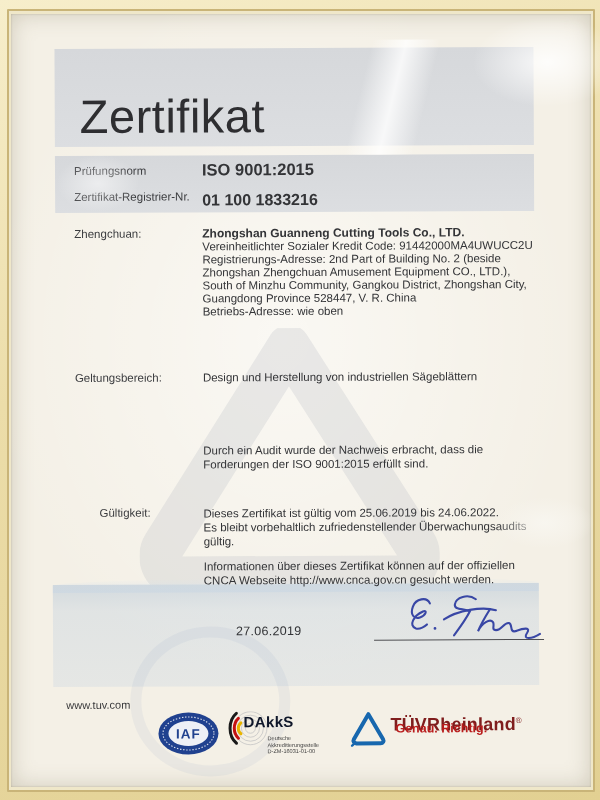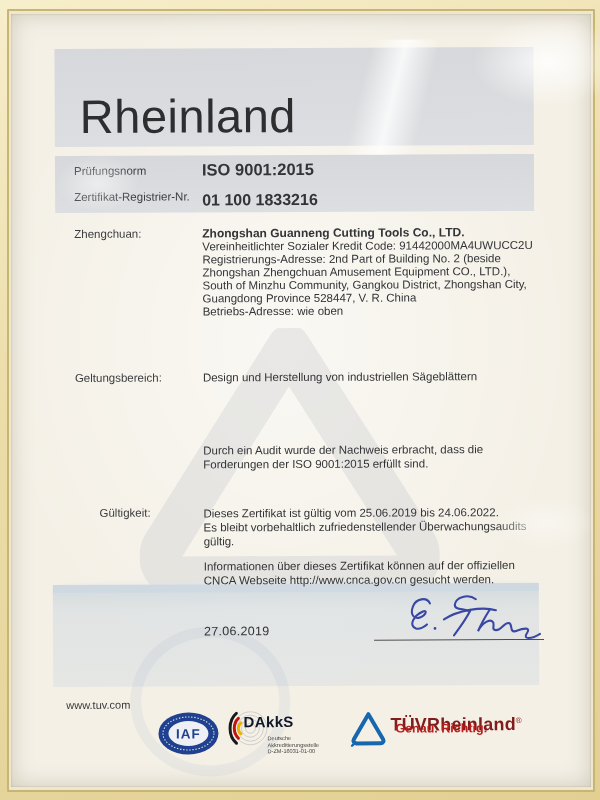--- a/index.html
+++ b/index.html
@@ -24,21 +24,21 @@
   .val{position:absolute;left:192px;font-size:11.5px;color:#333437;}
   .meta-std-l{top:150px;} .meta-std-v{top:146px;font-size:16.5px;font-weight:700;}
   .meta-reg-l{top:176px;} .meta-reg-v{top:177px;font-size:16px;font-weight:700;}
 
   .company-name{top:212px;font-weight:700;font-size:12px;}
   .company-lines{top:226px;line-height:12.9px;width:336px;}
   .scope-l{top:357px;} .scope-v{top:357px;width:340px;}
   .audit{top:429px;line-height:14px;width:340px;}
   .validity-l{top:492px;padding-left:24px;} .validity{top:492px;line-height:14px;width:345px;}
   .info{top:545px;line-height:14px;width:345px;}
-  .date{top:610px;font-size:12.5px;font-weight:500;letter-spacing:.3px;}
+  .date{top:610px;font-size:12.5px;font-weight:500;letter-spacing:.3px;margin-left:32px;}
 
   .sig-line{position:absolute;left:362px;top:626px;width:170px;height:1.2px;background:#4e4e52;}
   .sig-svg{position:absolute;left:388px;top:576px;}
   .signer{position:absolute;left:366px;top:631px;width:176px;text-align:center;
     font-size:8px;line-height:10.5px;color:#4b4b4e;}
 
   
   .wm-triangle{position:absolute;left:128px;top:314px;opacity:.5;pointer-events:none;}
   .blue-band{position:absolute;left:41px;top:570px;width:486px;height:102px;pointer-events:none;
     background:linear-gradient(180deg,rgba(178,196,214,.50) 0%,rgba(198,211,224,.42) 26%,rgba(201,213,226,.34) 100%);}
@@ -77,21 +77,21 @@
     <div class="content">
 
       <svg class="wm-triangle" width="300" height="256" viewBox="0 0 36 31">
         <path d="M18 2.2 L33.2 26.2 A2.6 2.6 0 0 1 31 30.2 L5 30.2 A2.6 2.6 0 0 1 2.8 26.2 Z" fill="none" stroke="rgba(186,189,196,.55)" stroke-width="5.2" stroke-linejoin="round"></path>
       </svg>
       <div class="blue-band-top"></div>
       <div class="blue-band"></div>
       <div class="stamp"></div>
 
       <div class="band band-title"></div>
-      <div class="title">Rheinland</div>
+      <div class="title">Zertifikat</div>
 
       <div class="band band-meta"></div>
       <div class="lbl meta-std-l">Prüfungsnorm</div>
       <div class="val meta-std-v">ISO 9001:2015</div>
       <div class="lbl meta-reg-l">Zertifikat-Registrier-Nr.</div>
       <div class="val meta-reg-v">01 100 1833216</div>
 
       <div class="lbl" style="top:213px">Zhengchuan:</div>
       <div class="val company-name">Zhongshan Guanneng Cutting Tools Co., LTD.</div>
       <div class="val company-lines">

